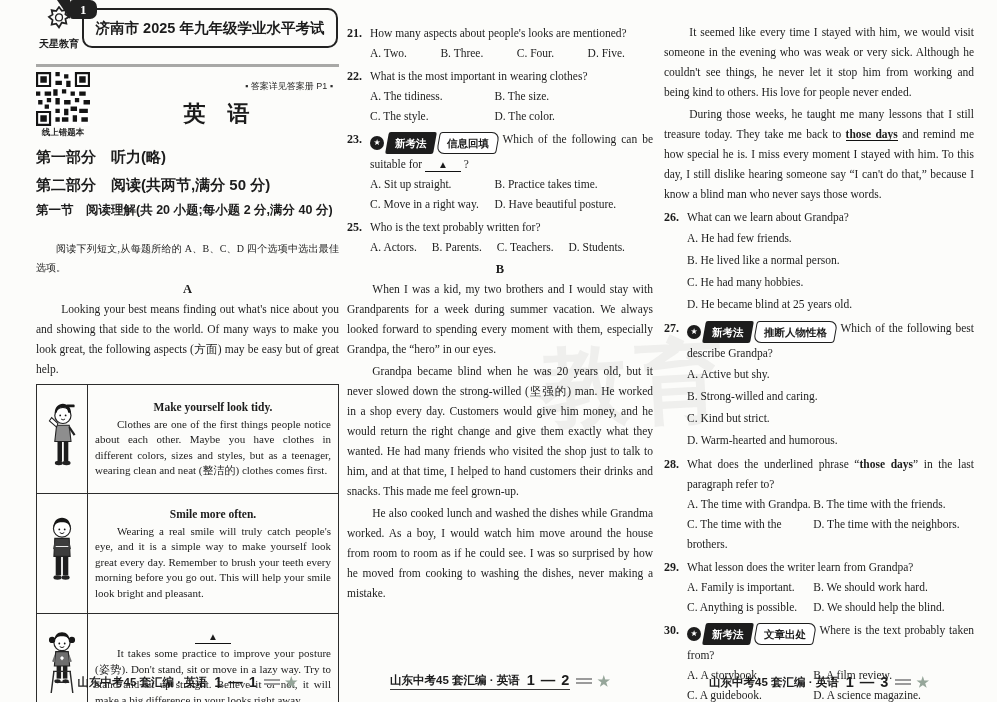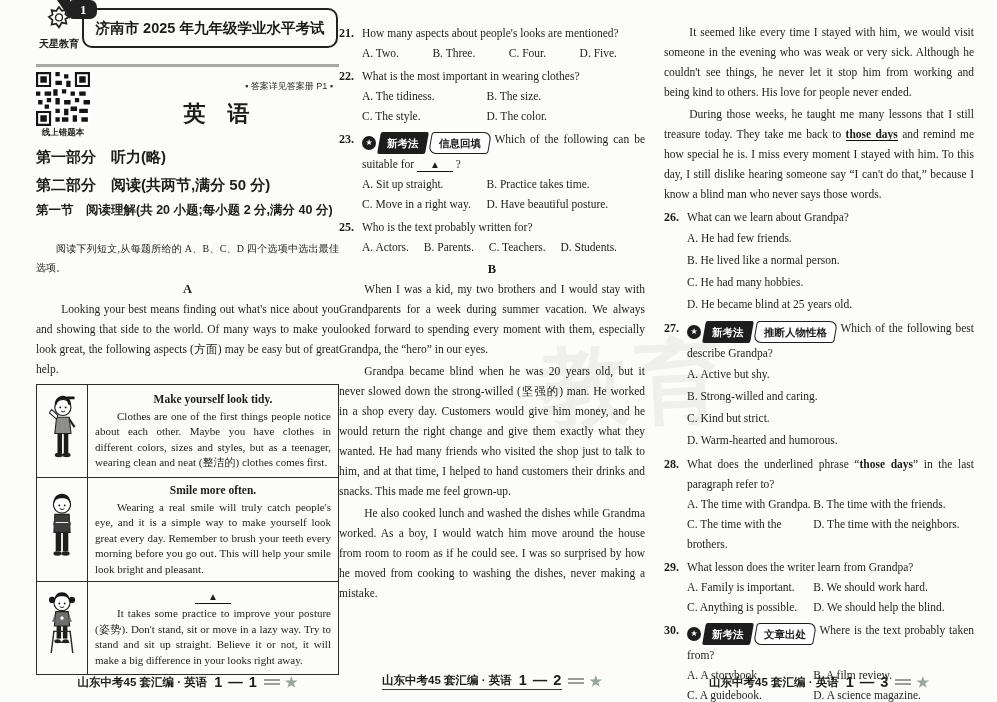--- a/index.html
+++ b/index.html
@@ -4,21 +4,21 @@
 <style>
   *{box-sizing:border-box;margin:0;padding:0}
   body{background:#e8e8e8}
   .page{position:relative;width:997px;height:702px;background:#fcfcfa;overflow:hidden;
         font-family:"Liberation Serif",serif;color:#1c1c1c}
   .watermark{position:absolute;left:540px;top:325px;font-size:88px;font-weight:700;
         color:rgba(70,70,70,0.07);letter-spacing:8px;transform:rotate(-3deg);
         font-family:"Liberation Sans",sans-serif;z-index:0;pointer-events:none}
   .col{position:absolute;top:0;height:702px;overflow:hidden;z-index:1}
   .col-left{left:36px;width:303px}
-  .col-mid{left:339px;width:306px}
+  .col-mid{left:347px;width:306px}
   .col-right{left:664px;width:310px}
   .inner{padding-top:20px}
 
   
   .lc-header{position:relative;height:56px;margin-top:6px}
   .brand{position:absolute;left:2px;top:0;width:42px;text-align:center}
   .brand-name{font-size:10px;font-weight:700;font-family:Liberation Sans, sans-serif;margin-top:1px;white-space:nowrap}
   .titlebox{position:absolute;left:46px;top:2px;width:256px;height:40px;border:2.2px solid #222;
         border-radius:10px;display:flex;align-items:center;justify-content:center}
   .titletext{font-size:14.5px;font-weight:700;font-family:"Liberation Sans",sans-serif;white-space:nowrap}
@@ -39,21 +39,21 @@
   .subject{font-size:22px;font-weight:700;text-align:center;font-family:Liberation Mono, monospace}
 
   .part{font-size:15px;font-weight:700;margin-top:9px;font-family:"Liberation Sans",sans-serif}
   .section{font-size:12.5px;font-weight:700;margin-top:7px;font-family:"Liberation Sans",sans-serif}
   .cn-para{font-size:10px;line-height:19px;text-indent:2em;text-align:justify;margin-top:20px}
 
   .plabel{text-align:center;font-weight:700;font-size:12.5px;margin-top:5px}
   .para{font-size:11.5px;line-height:20px;text-indent:2.2em;text-align:justify;margin-top:2px}
 
   .ptable{width:100%;border-collapse:collapse;margin-top:5px}
-  .ptable td{border:1.5px solid #2c2c2c;padding:4px 7px;vertical-align:middle}
+  .ptable td{border:1.5px solid #2c2c2c;padding:12px 7px;vertical-align:middle}
   .imgcell{width:48px;padding:2px;text-align:center}
   .cell-head{text-align:center;font-weight:700;font-size:11.5px;line-height:16px}
   .cell-body{font-size:11px;line-height:15.5px;text-indent:2em;text-align:justify;margin-top:2px}
   .cell-blank{display:inline-block;border-bottom:1.5px solid #111;padding:0 13px;font-size:10px;line-height:13px}
 
   
   .q{position:relative;padding-left:23px;margin-top:3px;font-size:11.5px;line-height:20px}
   .qnum{position:absolute;left:0;top:0;font-weight:700;font-size:12px}
   .qtext{text-align:justify}
   .opts-row{display:flex;justify-content:space-between;padding-right:28px}

